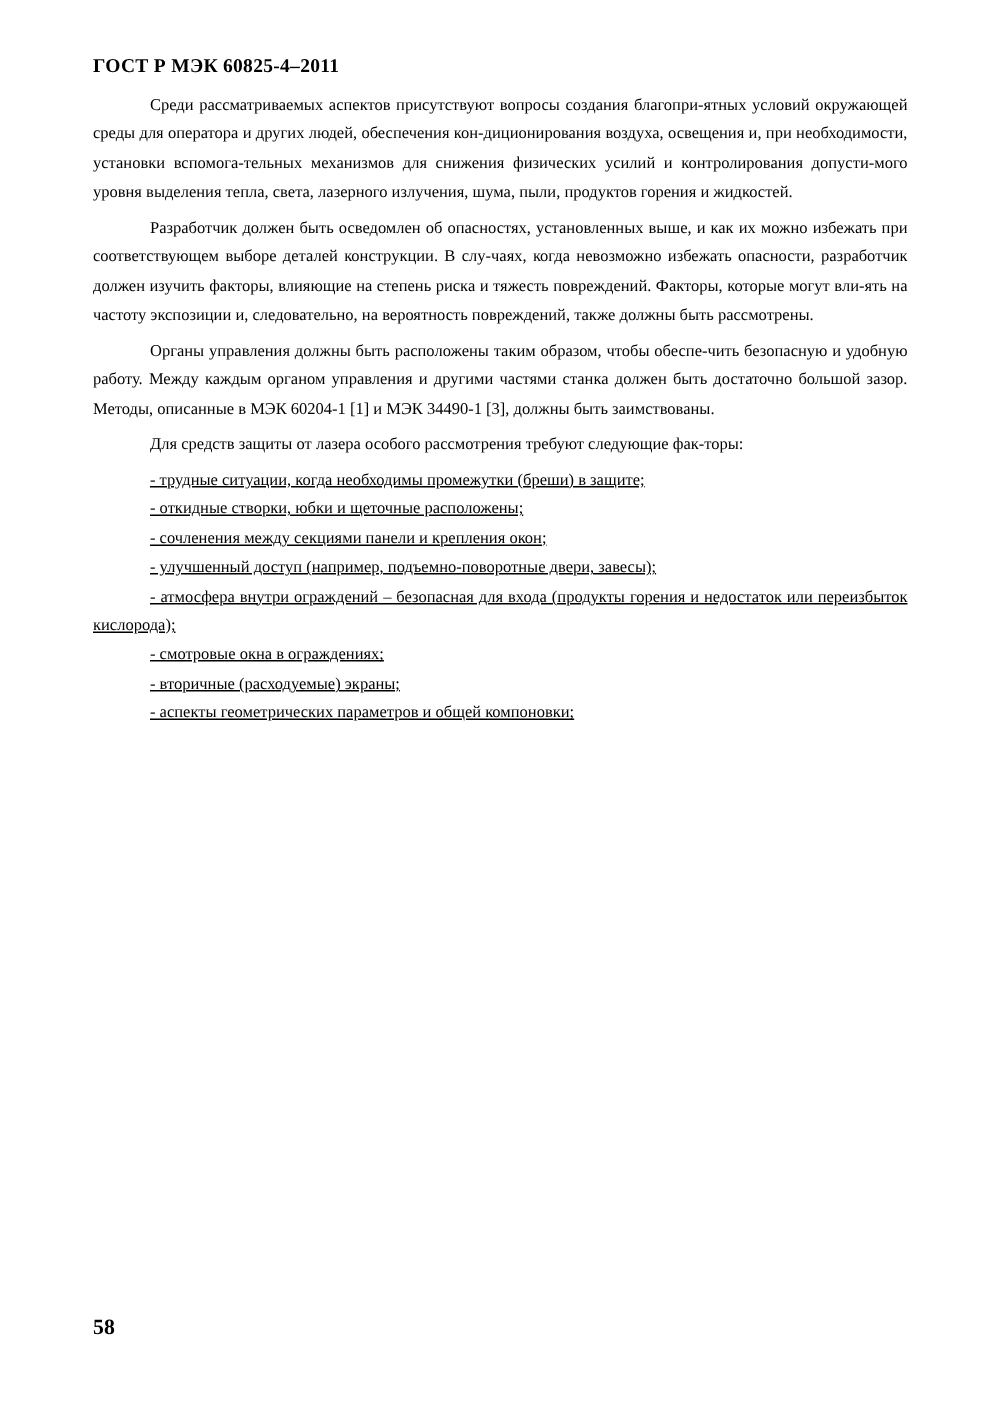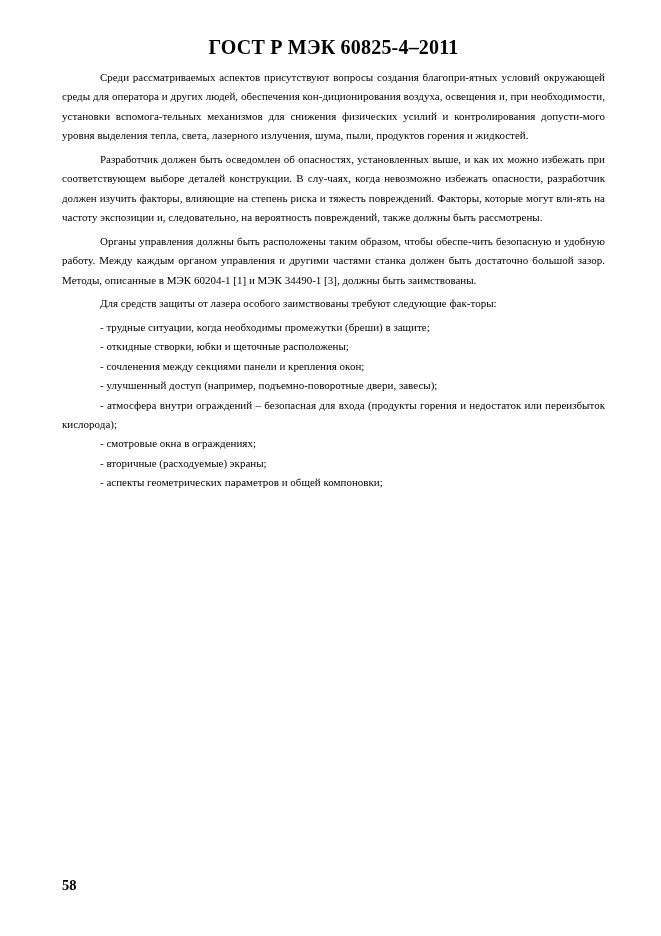--- a/index.html
+++ b/index.html
@@ -18,38 +18,38 @@
   .page {
     position: absolute;
     left: 0;
     top: 0;
     width: 661px;
     height: 936px;
     box-sizing: border-box;
     padding: 36px 56px 0 62px;
   }
   .doc-header {
-    font-size: 20px;
+    font-size: 13px;
     font-weight: bold;
     letter-spacing: 0.2px;
     margin: 0 0 9px 0;
     white-space: nowrap;
-    text-align: center;
   }
   .body-text p {
     margin: 0;
     font-size: 11px;
     line-height: 1.77;
     text-align: justify;
     text-justify: inter-word;
     text-indent: 38px;
     hyphens: manual;
   }
   .body-text p.bullet {
     text-indent: 38px;
+    text-decoration: underline;
   }
   .para-gap {
     height: 4px;
   }
   .footer-page {
     position: absolute;
     left: 62px;
     bottom: 42px;
     font-size: 14.5px;
     font-weight: bold;
@@ -62,21 +62,21 @@
 
   <div class="doc-header">ГОСТ Р МЭК 60825-4–2011</div>
 
   <div class="body-text">
     <p>Среди рассматриваемых аспектов присутствуют вопросы создания благопри-ятных условий окружающей среды для оператора и других людей, обеспечения кон-диционирования воздуха, освещения и, при необходимости, установки вспомога-тельных механизмов для снижения физических усилий и контролирования допусти-мого уровня выделения тепла, света, лазерного излучения, шума, пыли, продуктов горения и жидкостей.</p>
     <div class="para-gap"></div>
     <p>Разработчик должен быть осведомлен об опасностях, установленных выше, и как их можно избежать при соответствующем выборе деталей конструкции. В слу-чаях, когда невозможно избежать опасности, разработчик должен изучить факторы, влияющие на степень риска и тяжесть повреждений. Факторы, которые могут вли-ять на частоту экспозиции и, следовательно, на вероятность повреждений, также должны быть рассмотрены.</p>
     <div class="para-gap"></div>
     <p>Органы управления должны быть расположены таким образом, чтобы обеспе-чить безопасную и удобную работу. Между каждым органом управления и другими частями станка должен быть достаточно большой зазор. Методы, описанные в МЭК 60204-1 [1] и МЭК 34490-1 [3], должны быть заимствованы.</p>
     <div class="para-gap"></div>
-    <p>Для средств защиты от лазера особого заимствованы требуют следующие фак-торы:</p>
+    <p>Для средств защиты от лазера особого рассмотрения требуют следующие фак-торы:</p>
     <div class="para-gap"></div>
 
     <p class="bullet">- трудные ситуации, когда необходимы промежутки (бреши) в защите;</p>
     <p class="bullet">- откидные створки, юбки и щеточные расположены;</p>
     <p class="bullet">- сочленения между секциями панели и крепления окон;</p>
     <p class="bullet">- улучшенный доступ (например, подъемно-поворотные двери, завесы);</p>
     <p class="bullet">- атмосфера внутри ограждений – безопасная для входа (продукты горения и недостаток или переизбыток кислорода);</p>
     <p class="bullet">- смотровые окна в ограждениях;</p>
     <p class="bullet">- вторичные (расходуемые) экраны;</p>
     <p class="bullet">- аспекты геометрических параметров и общей компоновки;</p>

